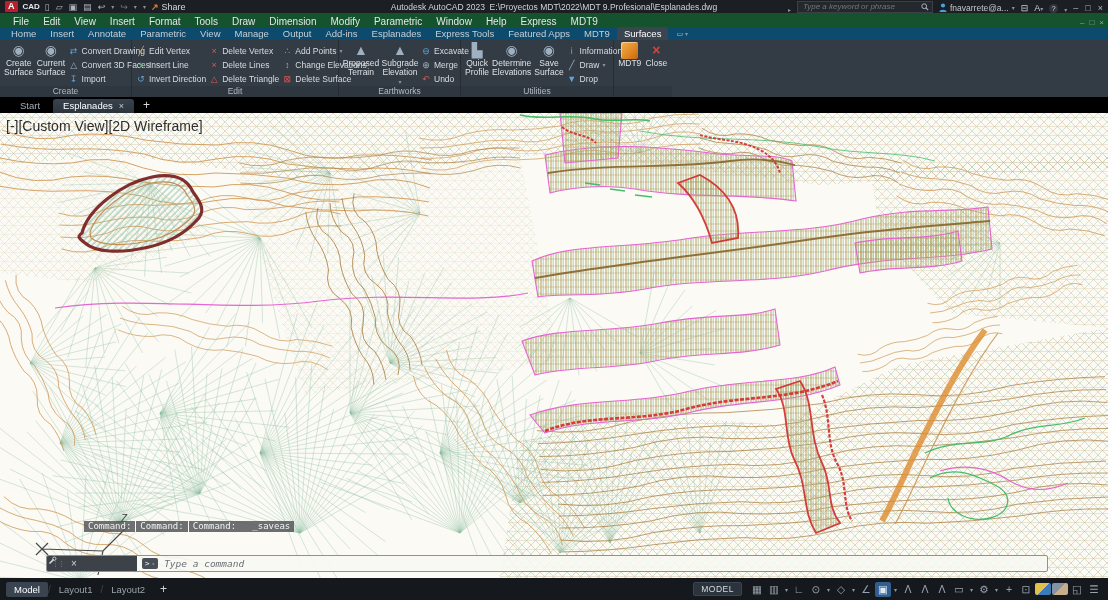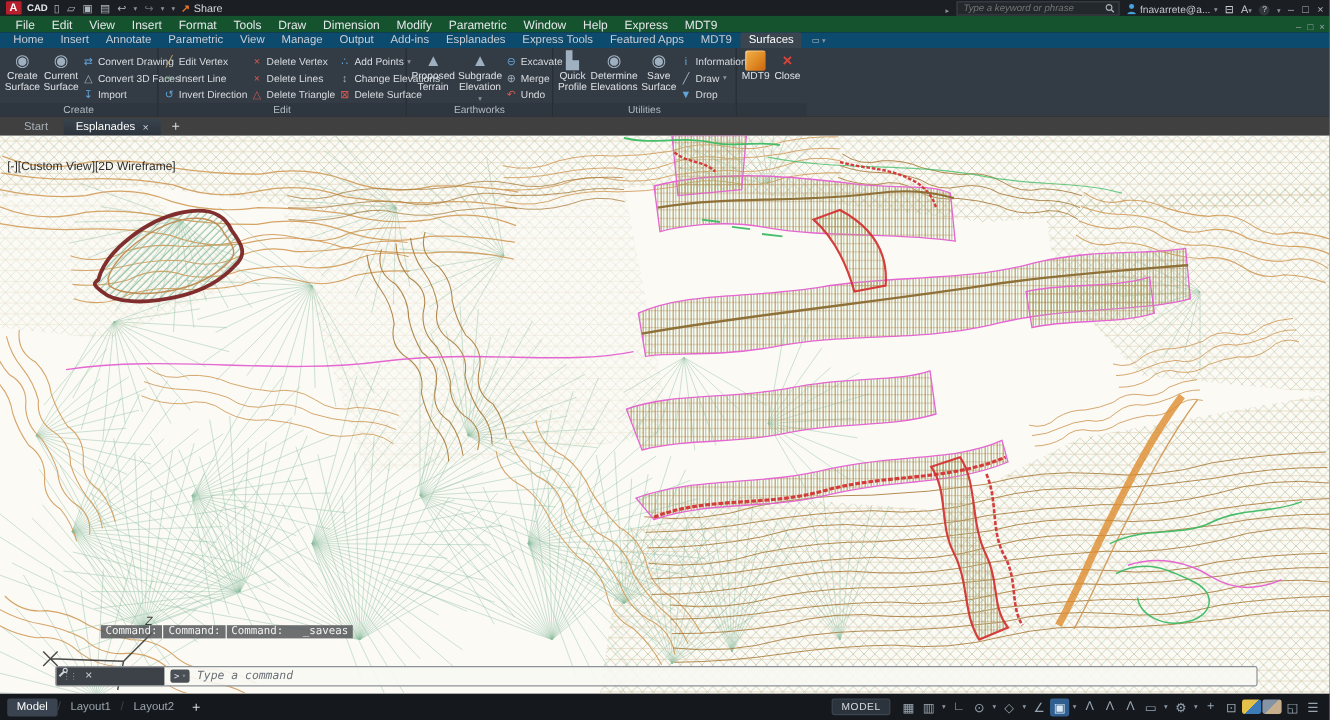--- a/index.html
+++ b/index.html
@@ -56,31 +56,31 @@
             font-size:8.5px;color:#d8dce0}
   .sicon{width:10px;font-size:9px;text-align:center}
   .ic-gray{color:#9fb0c0}.ic-red{color:#cf5a52}.ic-blue{color:#62a4d8}
   .ic-green{color:#6fae7f}.ic-tan{color:#c9a25e}
   .mdt9-icon{width:17px;height:17px;border-radius:2px;
              background:linear-gradient(135deg,#f2b14a 0%,#e08a25 55%,#c9660f 100%);
              box-shadow:inset 1px 1px 0 rgba(255,255,255,.45)}
   .close-x{color:#d8433b;font-weight:bold;font-size:14px;line-height:17px}
 
   
-  .filetabs{height:16px;background:#404040;display:flex;align-items:flex-end;
+  .filetabs{height:16px;background:#000000;display:flex;align-items:flex-end;
             padding-left:10px;font-size:9.5px;color:#a6aeb6;gap:3px}
   .ftab{padding:1px 10px 2px 10px;display:flex;gap:6px;align-items:center}
   .ftab.active{background:linear-gradient(#39434d,#2c343d);color:#fff;border-radius:3px 3px 0 0}
   .ftab .x{font-size:9px;color:#c3c9ce}
   .ftab-add{color:#d6dade;font-size:12px;padding:0 6px 1px 6px}
 
   
   .canvas{position:relative;height:465px;background:#fbfaf5;overflow:hidden}
   .canvas svg{position:absolute;inset:0}
-  .vp-label{position:absolute;top:21px;left:6px;font-size:10px;color:#2e2e2e}
+  .vp-label{position:absolute;top:5px;left:6px;font-size:14px;color:#2e2e2e}
   .ucs-z{position:absolute;left:121px;top:400px;font-size:10px;color:#3f3f3f;font-style:italic}
   .cmdhist{position:absolute;left:84px;top:408px;display:flex;flex-direction:row;
            align-items:flex-start;gap:1px;font-family:"DejaVu Sans Mono",monospace;
            font-size:9px;color:#f2f2f2}
   .cmdhist span{background:rgba(84,86,88,.85);padding:0 4px;line-height:11px;white-space:pre}
   .cmdbar{position:absolute;left:46px;top:442px;width:1002px;height:17px;display:flex;
           border:1px solid #8d9298;background:rgba(248,248,244,.88);border-radius:2px;
           box-sizing:border-box}
   .cmdgrip{width:80px;background:#3d4248;display:flex;align-items:center;gap:7px;
            padding:0 5px;color:#cfd4d9;border-radius:1px 0 0 1px;font-size:10px}
@@ -124,20 +124,23 @@
     <span>▤</span>
     <span>↩</span>
     <span class="caret">▾</span>
     <span class="dim">↪</span>
     <span class="caret">▾</span>
     <span class="caret">▾</span>
   </span>
   <span class="share-grp">
     <span class="share-arrow">↗</span>
     <span>Share</span>
+  </span>
+  <span class="tb-title">
+    <span>Autodesk AutoCAD 2023</span>&nbsp;&nbsp;<span>E:\Proyectos MDT\2022\MDT 9.Profesional\Esplanades.dwg</span>
   </span>
   <span class="tb-right">
     <span class="caret">▸</span>
     <span class="searchbox">
       <input placeholder="Type a keyword or phrase" style="">
       <span class="mini-svg">
         <svg width="8" height="8" viewBox="0 0 10 10">
             <circle cx="4" cy="4" r="3" fill="none" stroke="#aeb6bd" stroke-width="1.2"></circle>
             <path d="M6.2 6.2 L9 9" stroke="#aeb6bd" stroke-width="1.4"></path>
           </svg>

